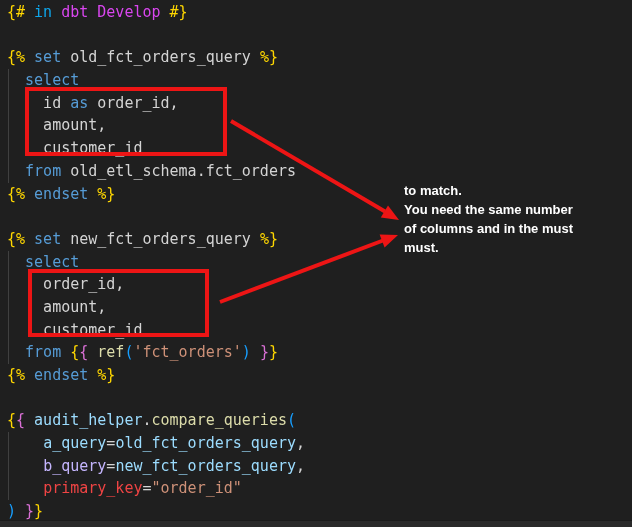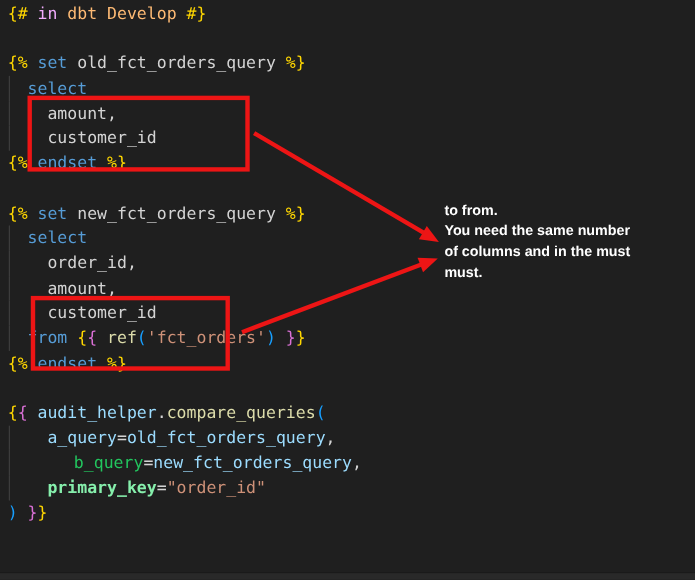--- a/index.html
+++ b/index.html
@@ -48,53 +48,55 @@
     width:632px;height:6px;
     background:#292929;
     border-top:1px solid #1a1a1a;
   }
 </style>
 </head>
 <body>
 
 <div class="editor">
   <div>
-      <div class="code-line"><span style="color: rgb(255, 215, 0);">{# </span><span style="color: #f0abfc;">in</span><span style="color: #fdba74;"> dbt Develop </span><span style="color: rgb(255, 215, 0);">#}</span></div>
+      <div class="code-line"><span style="color: rgb(255, 215, 0);">{# </span><span style="color: #0ea5e9;">in</span><span style="color: #d946ef;"> dbt Develop </span><span style="color: rgb(255, 215, 0);">#}</span></div>
       <div class="code-line"></div>
       <div class="code-line"><span style="color: rgb(255, 215, 0);">{% </span><span style="color: rgb(86, 156, 214);">set</span><span style="color: rgb(212, 212, 212);"> old_fct_orders_query </span><span style="color: rgb(255, 215, 0);">%}</span></div>
       <div class="code-line"><span class="indent-guide" style="background: rgb(64, 64, 64);"></span><span style="color: rgb(212, 212, 212);">  </span><span style="color: rgb(86, 156, 214);">select</span></div>
+      <div class="code-line"><span class="indent-guide" style="background: rgb(64, 64, 64);"></span><span style="color: rgb(212, 212, 212);">    id </span><span style="color: rgb(86, 156, 214);">as</span><span style="color: rgb(212, 212, 212);"> order_id,</span></div>
       <div class="code-line"><span class="indent-guide" style="background: rgb(64, 64, 64);"></span><span style="color: rgb(212, 212, 212);">    amount,</span></div>
       <div class="code-line"><span class="indent-guide" style="background: rgb(64, 64, 64);"></span><span style="color: rgb(212, 212, 212);">    customer_id</span></div>
+      <div class="code-line"><span class="indent-guide" style="background: rgb(64, 64, 64);"></span><span style="color: rgb(212, 212, 212);">  </span><span style="color: rgb(86, 156, 214);">from</span><span style="color: rgb(212, 212, 212);"> old_etl_schema.fct_orders</span></div>
       <div class="code-line"><span style="color: rgb(255, 215, 0);">{% </span><span style="color: rgb(86, 156, 214);">endset</span><span style="color: rgb(212, 212, 212);"> </span><span style="color: rgb(255, 215, 0);">%}</span></div>
       <div class="code-line"></div>
       <div class="code-line"><span style="color: rgb(255, 215, 0);">{% </span><span style="color: rgb(86, 156, 214);">set</span><span style="color: rgb(212, 212, 212);"> new_fct_orders_query </span><span style="color: rgb(255, 215, 0);">%}</span></div>
       <div class="code-line"><span class="indent-guide" style="background: rgb(64, 64, 64);"></span><span style="color: rgb(212, 212, 212);">  </span><span style="color: rgb(86, 156, 214);">select</span></div>
       <div class="code-line"><span class="indent-guide" style="background: rgb(64, 64, 64);"></span><span style="color: rgb(212, 212, 212);">    order_id,</span></div>
       <div class="code-line"><span class="indent-guide" style="background: rgb(64, 64, 64);"></span><span style="color: rgb(212, 212, 212);">    amount,</span></div>
       <div class="code-line"><span class="indent-guide" style="background: rgb(64, 64, 64);"></span><span style="color: rgb(212, 212, 212);">    customer_id</span></div>
       <div class="code-line"><span class="indent-guide" style="background: rgb(64, 64, 64);"></span><span style="color: rgb(212, 212, 212);">  </span><span style="color: rgb(86, 156, 214);">from</span><span style="color: rgb(212, 212, 212);"> </span><span style="color: rgb(255, 215, 0);">{</span><span style="color: rgb(218, 112, 214);">{</span><span style="color: rgb(212, 212, 212);"> </span><span style="color: rgb(220, 220, 170);">ref</span><span style="color: rgb(23, 159, 255);">(</span><span style="color: rgb(206, 145, 120);">'fct_orders'</span><span style="color: rgb(23, 159, 255);">)</span><span style="color: rgb(212, 212, 212);"> </span><span style="color: rgb(218, 112, 214);">}</span><span style="color: rgb(255, 215, 0);">}</span></div>
       <div class="code-line"><span style="color: rgb(255, 215, 0);">{% </span><span style="color: rgb(86, 156, 214);">endset</span><span style="color: rgb(212, 212, 212);"> </span><span style="color: rgb(255, 215, 0);">%}</span></div>
       <div class="code-line"></div>
       <div class="code-line"><span style="color: rgb(255, 215, 0);">{</span><span style="color: rgb(218, 112, 214);">{</span><span style="color: rgb(212, 212, 212);"> </span><span style="color: rgb(156, 220, 254);">audit_helper</span><span style="color: rgb(212, 212, 212);">.</span><span style="color: rgb(220, 220, 170);">compare_queries</span><span style="color: rgb(23, 159, 255);">(</span></div>
       <div class="code-line"><span class="indent-guide" style="background: rgb(64, 64, 64);"></span><span style="color: rgb(212, 212, 212);">    </span><span style="color: rgb(156, 220, 254);">a_query</span><span style="color: rgb(212, 212, 212);">=</span><span style="color: rgb(156, 220, 254);">old_fct_orders_query</span><span style="color: rgb(212, 212, 212);">,</span></div>
-      <div class="code-line"><span class="indent-guide" style="background: rgb(64, 64, 64);"></span><span style="color: rgb(212, 212, 212);">    </span><span style="color: #22c55e; margin-left: 24px;">b_query</span><span style="color: rgb(212, 212, 212);">=</span><span style="color: rgb(156, 220, 254);">new_fct_orders_query</span><span style="color: rgb(212, 212, 212);">,</span></div>
-      <div class="code-line"><span class="indent-guide" style="background: rgb(64, 64, 64);"></span><span style="color: rgb(212, 212, 212);">    </span><span style="color: #86efac; font-weight: bold;">primary_key</span><span style="color: rgb(212, 212, 212);">=</span><span style="color: rgb(206, 145, 120);">"order_id"</span></div>
+      <div class="code-line"><span class="indent-guide" style="background: rgb(64, 64, 64);"></span><span style="color: rgb(212, 212, 212);">    </span><span style="color: #c4b5fd;">b_query</span><span style="color: rgb(212, 212, 212);">=</span><span style="color: rgb(156, 220, 254);">new_fct_orders_query</span><span style="color: rgb(212, 212, 212);">,</span></div>
+      <div class="code-line"><span class="indent-guide" style="background: rgb(64, 64, 64);"></span><span style="color: rgb(212, 212, 212);">    </span><span style="color: #ef4444;">primary_key</span><span style="color: rgb(212, 212, 212);">=</span><span style="color: rgb(206, 145, 120);">"order_id"</span></div>
       <div class="code-line"><span style="color: rgb(23, 159, 255);">)</span><span style="color: rgb(212, 212, 212);"> </span><span style="color: rgb(218, 112, 214);">}</span><span style="color: rgb(255, 215, 0);">}</span></div>
     </div>
 </div>
 
 <svg class="overlay" viewBox="0 0 632 527" xmlns="http://www.w3.org/2000/svg">
   <rect x="27" y="89" width="198" height="65" fill="none" stroke-width="4" stroke="#ed1515"></rect>
   <rect x="30" y="271" width="177" height="64" fill="none" stroke-width="4" stroke="#ed1515"></rect>
   <line x1="231" y1="121" x2="385" y2="211.5" stroke-width="4" stroke="#ed1515"></line>
   <polygon points="399,220 380.8,217.4 388,205.4" fill="#ed1515"></polygon>
   <line x1="220" y1="302" x2="383" y2="240.5" stroke-width="4" stroke="#ed1515"></line>
   <polygon points="398,235 384.6,247.5 379.6,234.4" fill="#ed1515"></polygon>
 </svg>
 
 <div class="note">
-  <div>to from.</div>
+  <div>to match.</div>
   <div>You need the same number</div>
   <div>of columns and in the must</div>
   <div>must.</div>
 </div>
 
 <div class="bottom-strip"></div>
 
 </body></html>

